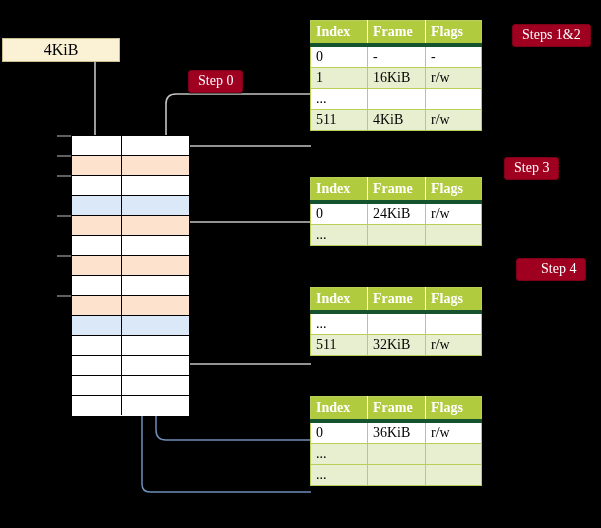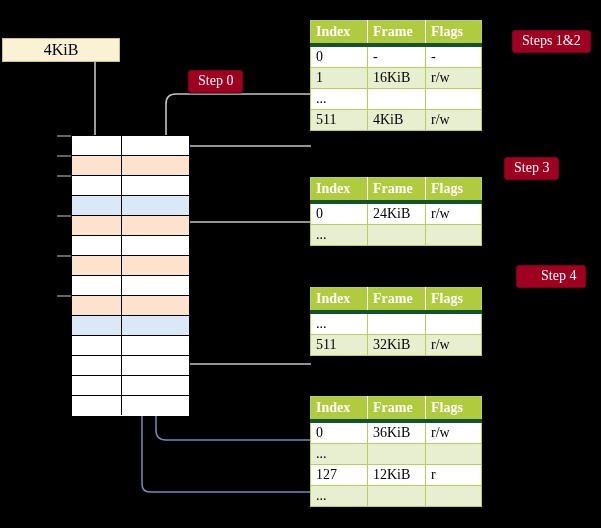--- a/index.html
+++ b/index.html
@@ -134,23 +134,23 @@
       <line x1="57" y1="176" x2="71" y2="176"></line>
       <line x1="57" y1="216" x2="71" y2="216"></line>
       <line x1="57" y1="256" x2="71" y2="256"></line>
       <line x1="57" y1="296" x2="71" y2="296"></line>
     </g>
   </svg>
 
   <div class="srcbox" style="left:2px;top:38px;width:118px;height:24px;">4KiB</div>
 
   <div class="badge" style="left:188px;top:40px;margin-top:30px;">Step 0</div>
-  <div class="badge" style="left:512px;top:30px;text-align:right;">Steps 1&amp;2</div>
+  <div class="badge" style="left:512px;top:24px;text-align:right;">Steps 1&amp;2</div>
   <div class="badge" style="left:504px;top:157px;">Step 3</div>
-  <div class="badge" style="left:516px;top:265px;padding-left:24px;">Step 4</div>
+  <div class="badge" style="left:516px;top:258px;padding-left:24px;">Step 4</div>
 
   <div class="memgrid" id="memgrid" style="left:71px;top:135px;width:119px;height:281px;">
     <div class="vline" style="left:49px;"></div>
   <div class="memrow white" style="height: 20px;"></div>
       <div class="memrow orange" style="height: 20px;"></div>
       <div class="memrow white" style="height: 20px;"></div>
       <div class="memrow blue" style="height: 20px;"></div>
       <div class="memrow orange" style="height: 20px;"></div>
       <div class="memrow white" style="height: 20px;"></div>
       <div class="memrow orange" style="height: 20px;"></div>
@@ -271,25 +271,20 @@
         <tr>
           <td>0</td>
           <td>36KiB</td>
           <td>r/w</td>
         </tr>
         <tr class="alt">
           <td>...</td>
           <td></td>
           <td></td>
         </tr>
-        <tr>
-          <td>127</td>
-          <td>12KiB</td>
-          <td>r</td>
-        </tr>
         <tr class="alt">
           <td>...</td>
           <td></td>
           <td></td>
         </tr>
       </tbody>
   </table>
 
 </div>
 

